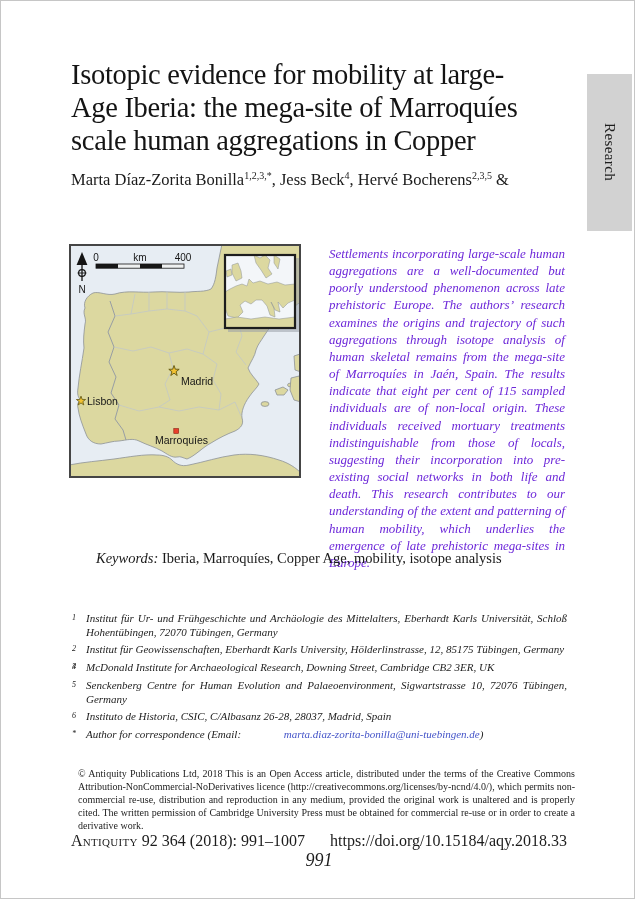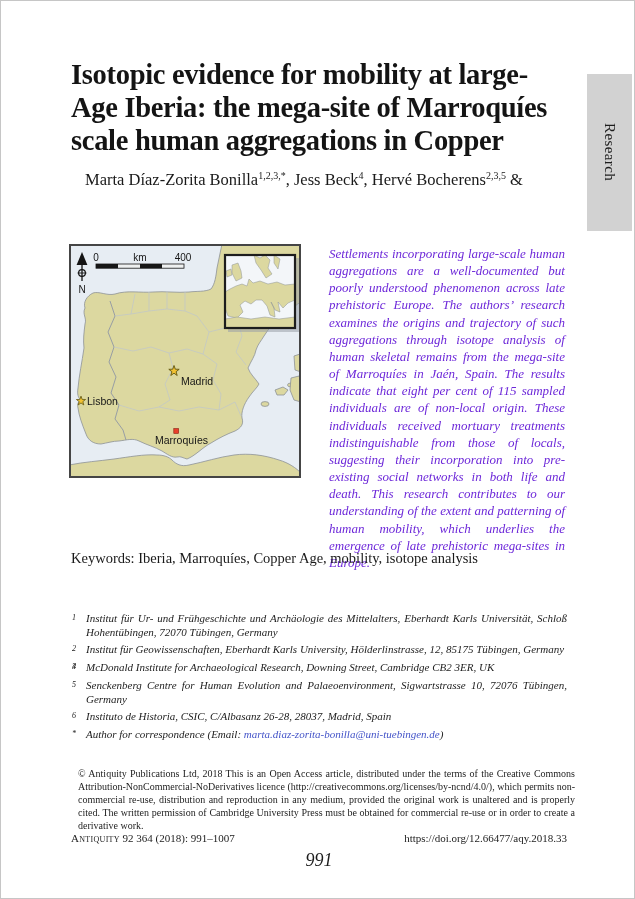--- a/index.html
+++ b/index.html
@@ -5,45 +5,45 @@
   html,body{margin:0;padding:0;background:#ffffff;}
   body{width:635px;height:899px;position:relative;overflow:hidden;
        font-family:"Liberation Serif","DejaVu Serif",serif;color:#1c1c1c;}
   .page{position:absolute;inset:0;background:#fff;border:1px solid #c6c6c6;box-sizing:border-box;}
 
   .research-tab{position:absolute;top:73px;right:2px;width:45px;height:157px;
       background:var(--tab-bg,#d2d2d2);display:flex;align-items:center;justify-content:center;}
   .research-tab span{writing-mode:vertical-rl;font-size:15px;letter-spacing:.4px;color:#1d1d1d;}
 
   .title{position:absolute;left:70px;top:57px;width:505px;font-size:28.5px;line-height:33px;
-      font-weight:700;letter-spacing:-0.3px;color:#141414;}
-  .authors{position:absolute;left:84px;top:167px;width:505px;font-size:16.5px;line-height:23.5px;color:#1a1a1a;}
+      font-weight:400;letter-spacing:-0.3px;color:#141414;}
+  .authors{position:absolute;left:70px;top:167px;width:505px;font-size:16.5px;line-height:23.5px;color:#1a1a1a;}
   .authors sup{font-size:10px;line-height:0;}
 
   .map-fig{position:absolute;left:68px;top:243px;width:232px;height:234px;}
   .map-label{font-family:"Liberation Sans","DejaVu Sans",sans-serif;font-size:10.5px;fill:#161616;}
   .scale-label{font-family:"Liberation Sans","DejaVu Sans",sans-serif;font-size:10px;fill:#161616;}
 
   .abstract{position:absolute;left:328px;top:244px;width:236px;font-size:13px;line-height:17.15px;
       font-style:italic;text-align:justify;color:#6d28d9;}
 
   .keywords{position:absolute;left:70px;top:549px;width:500px;font-size:14.5px;color:#1a1a1a;}
-  .kw-label{}
+  .kw-label{font-style:italic;margin-left:25px;}
 
   .footnotes{position:absolute;left:70px;top:611px;width:496px;font-size:11px;line-height:13.6px;
       font-style:italic;color:#222;}
   .fn{position:relative;padding-left:15px;margin-bottom:4.2px;text-align:justify;}
   .fn-marker{position:absolute;left:1px;top:-1px;font-size:8px;}
-  .email{color:var(--link-color,#4353c8);text-decoration:none;font-style:italic;}
+  .email{color:var(--link-color,#4353c8);text-decoration:none;font-style:italic;margin-left:40px;}
 
   .copyright{position:absolute;left:77px;top:766px;width:497px;font-size:10px;line-height:13px;
       text-align:justify;color:#1c1c1c;}
 
   .footer-row{position:absolute;left:70px;top:831px;width:496px;display:flex;
-      justify-content:space-between;font-size:11px;color:#1c1c1c;}
+      justify-content:space-between;font-size:16px;color:#1c1c1c;}
   .journal{font-variant:small-caps;letter-spacing:.3px;}
   .doi{color:#1c1c1c;text-decoration:none;}
 
   .page-num{position:absolute;left:70px;top:849px;width:496px;text-align:center;
       font-size:18px;font-style:italic;color:#1c1c1c;}
 </style>
 </head>
 <body>
 
 <div class="page">
@@ -155,18 +155,18 @@
       <div class="fn"><sup class="fn-marker">4</sup><span>McDonald Institute for Archaeological Research, Downing Street, Cambridge CB2 3ER, UK</span></div>
       <div class="fn"><sup class="fn-marker">5</sup><span>Senckenberg Centre for Human Evolution and Palaeoenvironment, Sigwartstrasse 10, 72076 Tübingen, Germany</span></div>
       <div class="fn"><sup class="fn-marker">6</sup><span>Instituto de Historia, CSIC, C/Albasanz 26-28, 28037, Madrid, Spain</span></div>
       <div class="fn"><sup class="fn-marker">*</sup><span>Author for correspondence (Email: <a class="email" href="#">marta.diaz-zorita-bonilla@uni-tuebingen.de</a>)</span></div>
     </div>
 
   <div class="copyright">© Antiquity Publications Ltd, 2018 This is an Open Access article, distributed under the terms of the Creative Commons Attribution-NonCommercial-NoDerivatives licence (http://creativecommons.org/licenses/by-ncnd/4.0/), which permits non-commercial re-use, distribution and reproduction in any medium, provided the original work is unaltered and is properly cited. The written permission of Cambridge University Press must be obtained for commercial re-use or in order to create a derivative work.</div>
 
   <div class="footer-row">
     <span><span class="journal">Antiquity</span><span> 92 364 (2018): 991–1007</span></span>
-    <a class="doi" href="#">https://doi.org/12.66477/aqy.2018.33</a>
+    <a class="doi" href="#">https://doi.org/10.15184/aqy.2018.33</a>
   </div>
 
   <div class="page-num">991</div>
 
 </div>
 
 </body></html>

